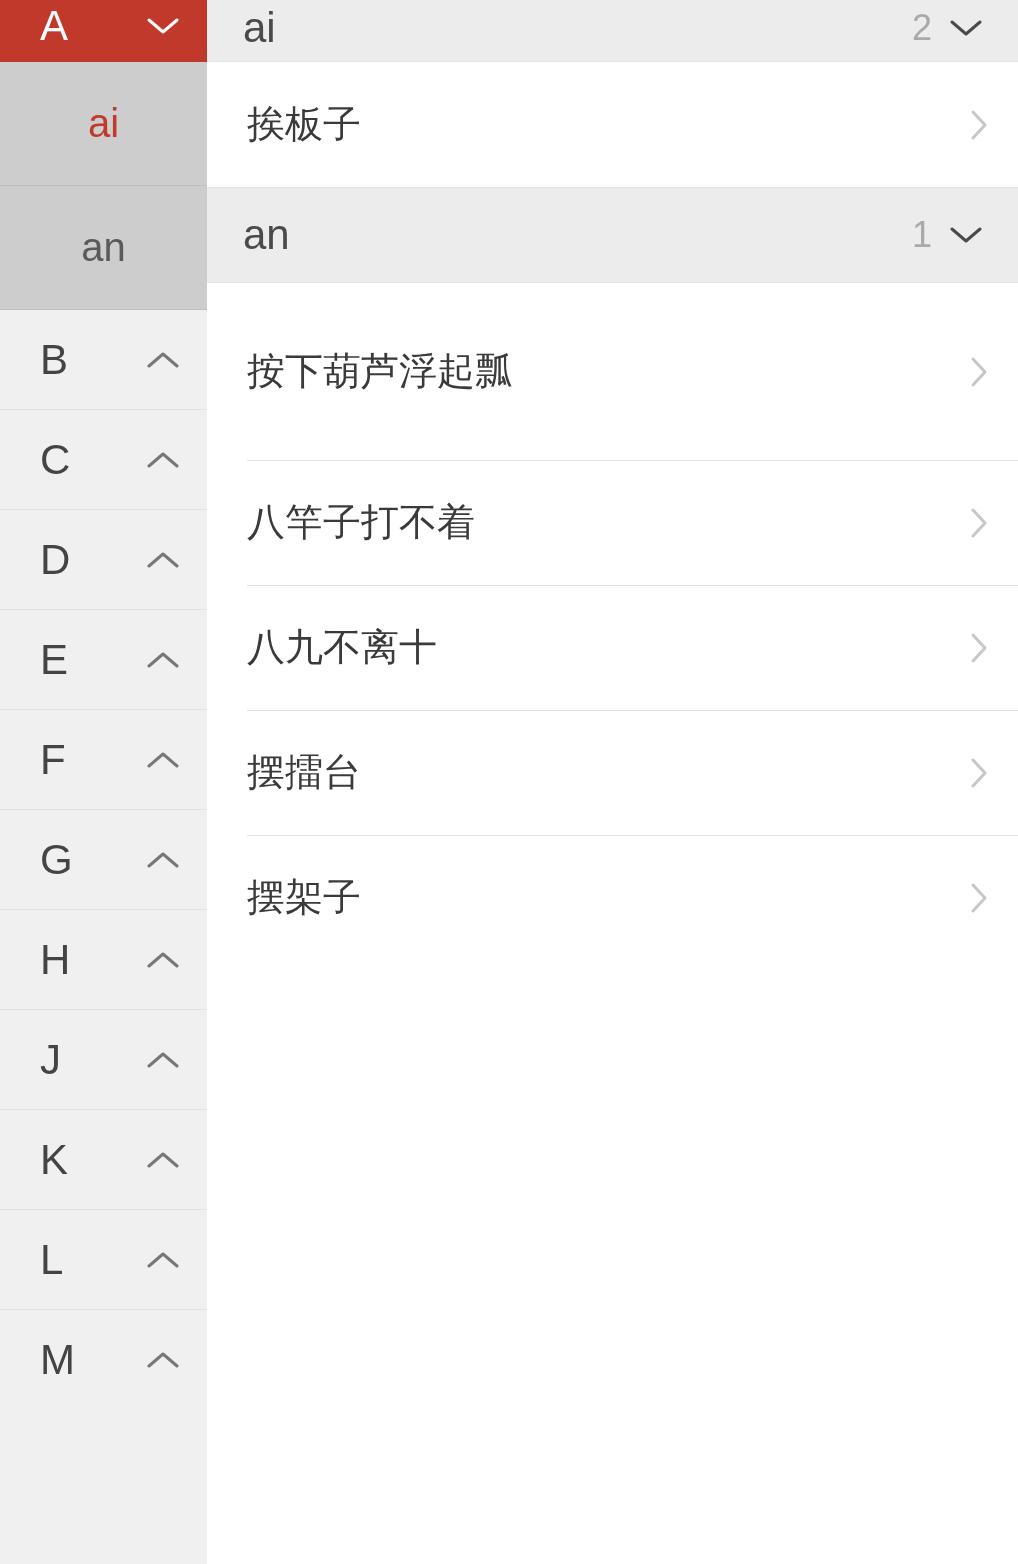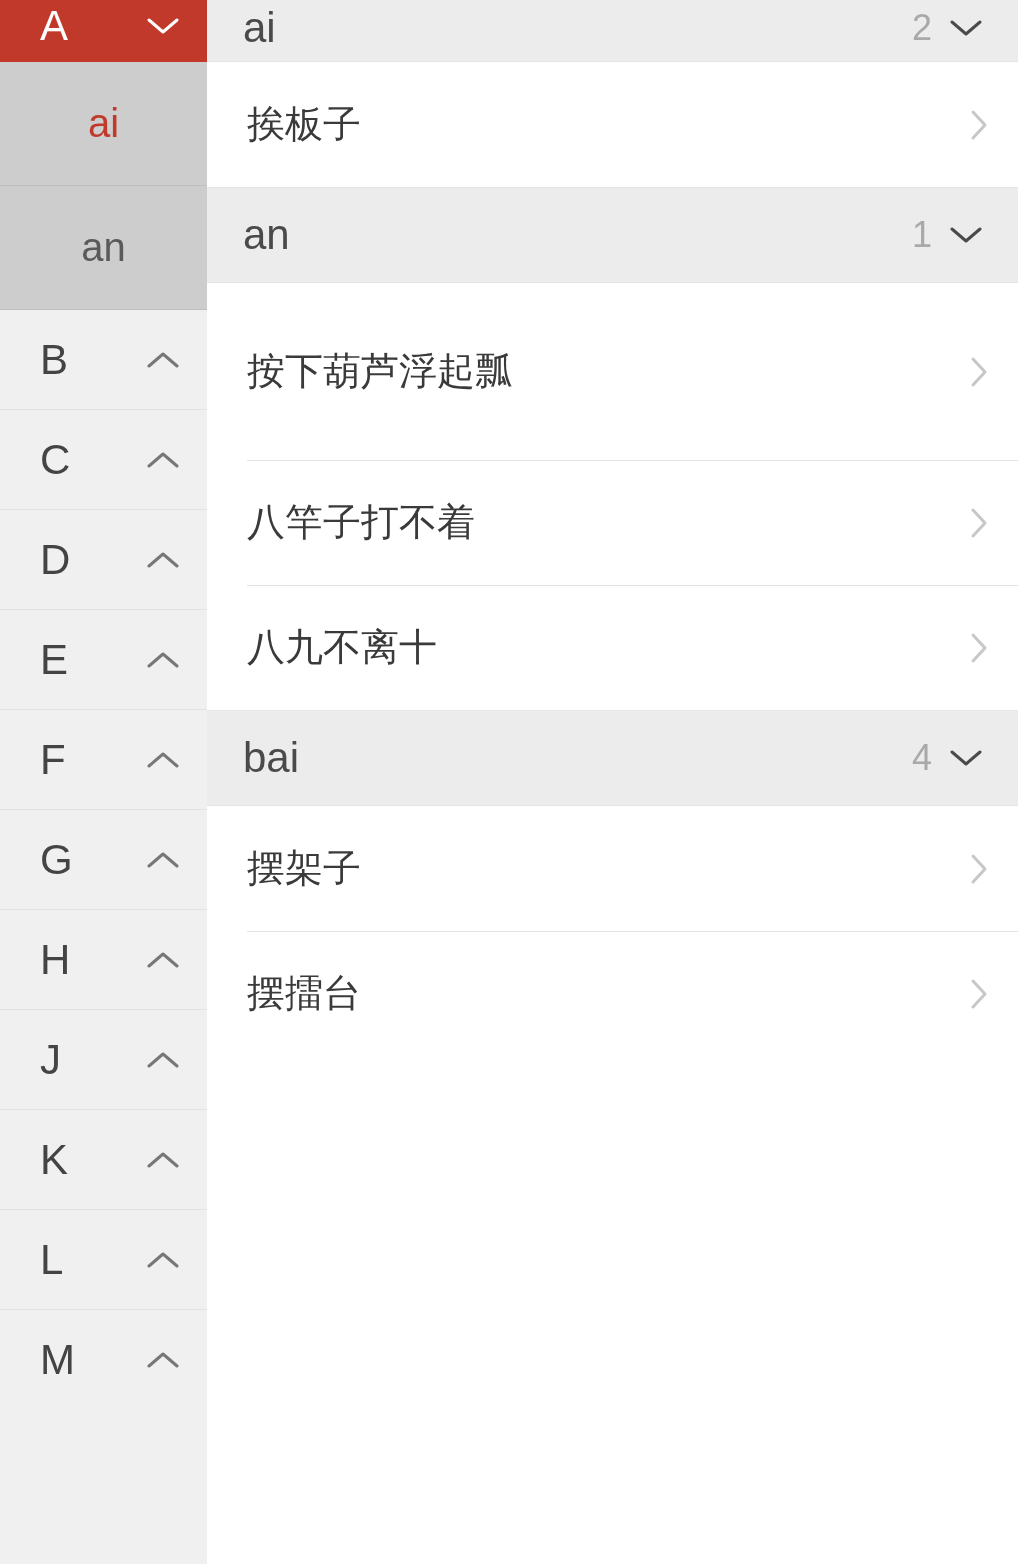--- a/index.html
+++ b/index.html
@@ -280,39 +280,30 @@
     </div>
     <div class="entry">
       <span>八九不离十</span>
       <span class="chev-r">
         <svg width="18" height="32" viewBox="0 0 18 32">
             <polyline points="3,3 15,16 3,29" stroke="#c7c7c7" stroke-width="3" fill="none" stroke-linecap="round" stroke-linejoin="round"></polyline>
           </svg>
       </span>
     </div>
 
-    <div class="group-header">
-      <span>bai</span>
-      <span class="gh-count">4</span>
-      <span>
-        <svg width="32" height="20" viewBox="0 0 32 20">
-            <polyline points="2,4 16,16 30,4" stroke="#4a4a4a" stroke-width="3" fill="none" stroke-linecap="round" stroke-linejoin="round"></polyline>
+    <div class="entry">
+      <span>摆擂台</span>
+      <span class="chev-r">
+        <svg width="18" height="32" viewBox="0 0 18 32">
+            <polyline points="3,3 15,16 3,29" stroke="#c7c7c7" stroke-width="3" fill="none" stroke-linecap="round" stroke-linejoin="round"></polyline>
           </svg>
       </span>
     </div>
     <div class="entry">
       <span>摆架子</span>
-      <span class="chev-r">
-        <svg width="18" height="32" viewBox="0 0 18 32">
-            <polyline points="3,3 15,16 3,29" stroke="#c7c7c7" stroke-width="3" fill="none" stroke-linecap="round" stroke-linejoin="round"></polyline>
-          </svg>
-      </span>
-    </div>
-    <div class="entry">
-      <span>摆擂台</span>
       <span class="chev-r">
         <svg width="18" height="32" viewBox="0 0 18 32">
             <polyline points="3,3 15,16 3,29" stroke="#c7c7c7" stroke-width="3" fill="none" stroke-linecap="round" stroke-linejoin="round"></polyline>
           </svg>
       </span>
     </div>
 
   </div>
 </div>
 

